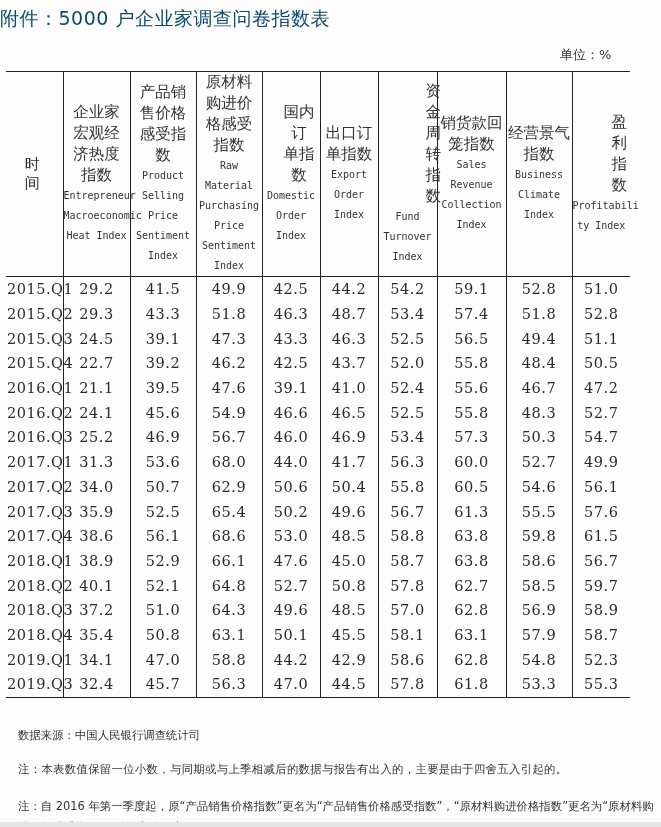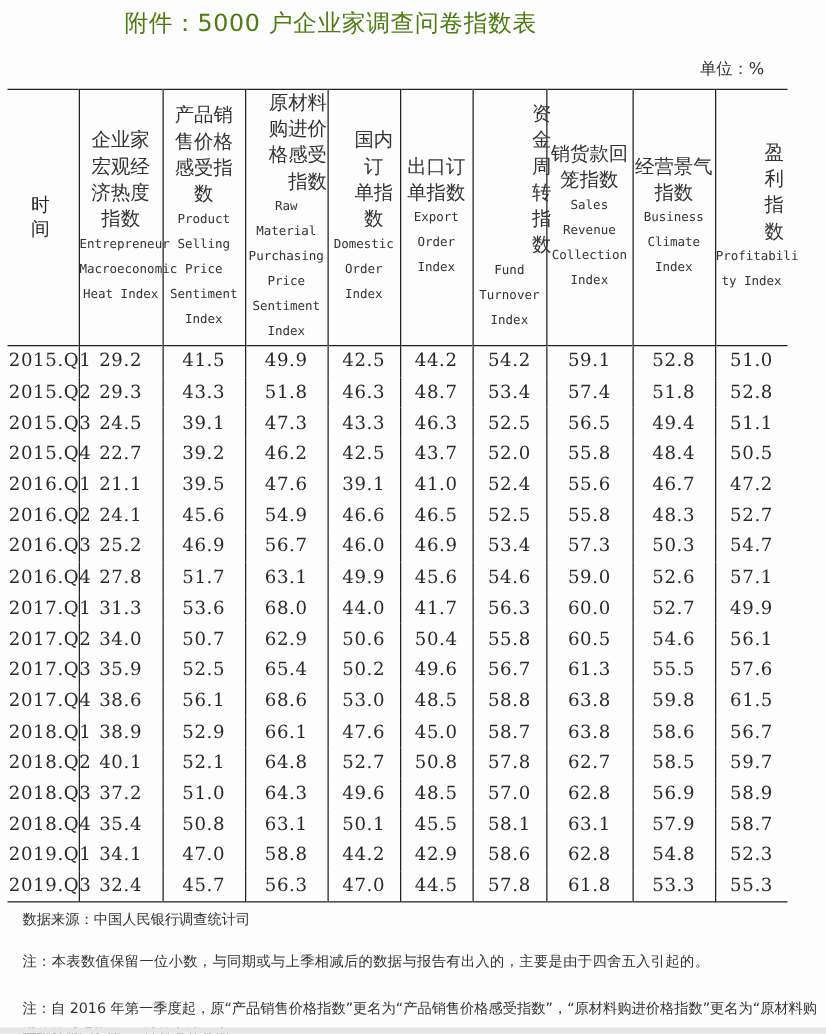--- a/index.html
+++ b/index.html
@@ -1,20 +1,20 @@
 <!DOCTYPE html>
 <html><head>
 <meta charset="utf-8">
 <style>
   html, body { margin: 0; padding: 0; background: #fdfdfd; }
   body { width: 661px; height: 827px; position: relative; overflow: hidden;
          font-family: "DejaVu Serif", "Liberation Serif", serif; color: #2a2a2a; }
-  .title { position: absolute; top: 6px; left: 0; width: 529px; text-align: center;
+  .title { position: absolute; top: 6px; left: 0; width: 529px; text-align: left;
            font-family: "DejaVu Sans", "Liberation Sans", sans-serif; font-size: 19px;
-           color: #4d7c0f; letter-spacing: 0.5px; }
+           color: #0c4a6e; letter-spacing: 0.5px; }
   .unit { position: absolute; top: 46px; left: 560px; font-size: 13px;
           font-family: "DejaVu Sans", "Liberation Sans", sans-serif; color: #333; }
   table { position: absolute; top: 71px; left: 6px; border-collapse: collapse;
           table-layout: fixed; width: 624px; }
   th, td { padding: 0; text-align: center; vertical-align: middle; }
   thead tr { height: 166px; }
   thead { border-top: 1.5px solid #222; border-bottom: 1.5px solid #222; }
   th { border-left: 1.5px solid #222; font-weight: normal; }
   th:first-child { border-left: none; }
   td { border-left: 1.5px solid #222; font-size: 14.5px; height: 24.7px; letter-spacing: 0.5px; }
@@ -67,21 +67,21 @@
           <span class="cn" style="white-space: pre-line;">产品销
 售价格
 感受指
 数</span>
           <span class="en">Product
 Selling Price
 Sentiment
 Index</span>
         </th>
         <th>
-          <span class="cn" style="white-space: pre-line; text-align: right;">原材料
+          <span class="cn" style="white-space: pre-line;">原材料
 购进价
 格感受
 指数</span>
           <span class="en">Raw Material
 Purchasing
 Price
 Sentiment
 Index</span>
         </th>
         <th>
@@ -201,32 +201,20 @@
         <td>2016.Q3</td>
         <td>25.2</td>
         <td>46.9</td>
         <td>56.7</td>
         <td>46.0</td>
         <td>46.9</td>
         <td>53.4</td>
         <td>57.3</td>
         <td>50.3</td>
         <td>54.7</td>
-      </tr>
-      <tr>
-        <td>2016.Q4</td>
-        <td>27.8</td>
-        <td>51.7</td>
-        <td>63.1</td>
-        <td>49.9</td>
-        <td>45.6</td>
-        <td>54.6</td>
-        <td>59.0</td>
-        <td>52.6</td>
-        <td>57.1</td>
       </tr>
       <tr>
         <td>2017.Q1</td>
         <td>31.3</td>
         <td>53.6</td>
         <td>68.0</td>
         <td>44.0</td>
         <td>41.7</td>
         <td>56.3</td>
         <td>60.0</td>

